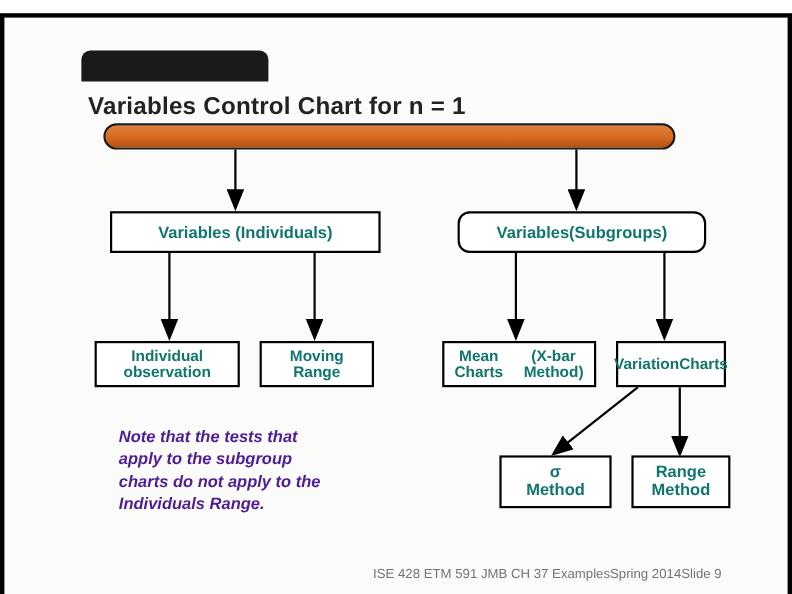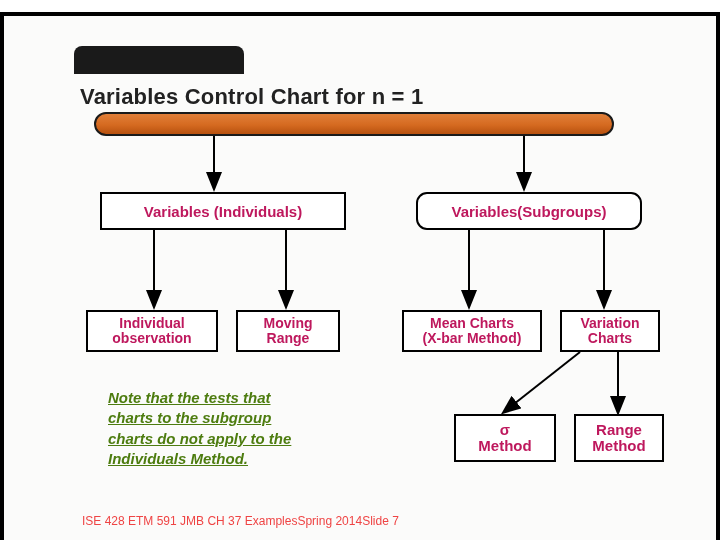--- a/index.html
+++ b/index.html
@@ -42,42 +42,41 @@
   svg.arrow { position: absolute; overflow: visible; }
   
   .box {
     border: 2px solid #000;
     background: #fff;
     text-align: center;
     display: flex;
     align-items: center;
     justify-content: center;
     font-weight: bold;
-    color: #be185d;
+    color: #0f766e;
   }
   .lvl1 { font-size: 15px; }
   .lvl2 { font-size: 14px; }
   .lvl3 { font-size: 15px; }
   
   .note {
     font-style: italic;
     font-weight: bold;
-    text-decoration: underline;
     font-size: 15px;
     line-height: 1.35;
-    color: #4d7c0f;
+    color: #4c1d95;
   }
   
   .footer {
     left: 78px; top: 498px;
     width: 574px;
     font-size: 12px;
-    color: #ef4444;
+    color: #737373;
     display: flex;
-    justify-content: flex-start;
+    justify-content: flex-end;
   }
 </style>
 </head>
 <body>
 
 <div class="slide">
 
   <div class="abs tab"></div>
 
   <div class="abs title">Variables Control Chart for n = 1</div>
@@ -116,44 +115,44 @@
   </div>
 
   <div class="abs box lvl2" style="left:82px; top:294px; width:132px; height:42px; flex-direction:column; line-height:1.1;">
     <span>Individual</span>
     <span>observation</span>
   </div>
   <div class="abs box lvl2" style="left:232px; top:294px; width:104px; height:42px; flex-direction:column; line-height:1.1;">
     <span>Moving</span>
     <span>Range</span>
   </div>
-  <div class="abs box lvl2" style="left:398px; top:294px; width:140px; height:42px; flex-direction:column; line-height:1.1;">
+  <div class="abs box lvl2" style="left:398px; top:294px; width:140px; height:42px; line-height:1.1;">
     <span>Mean Charts</span>
     <span>(X-bar Method)</span>
   </div>
-  <div class="abs box lvl2" style="left:556px; top:294px; width:100px; height:42px; flex-direction:column; line-height:1.1;">
+  <div class="abs box lvl2" style="left:556px; top:294px; width:100px; height:42px; flex-direction:row; line-height:1.1;">
     <span>Variation</span>
     <span>Charts</span>
   </div>
 
   <div class="abs box lvl3" style="left:450px; top:398px; width:102px; height:48px; flex-direction:column; line-height:1.1;">
     <span>σ</span>
     <span>Method</span>
   </div>
   <div class="abs box lvl3" style="left:570px; top:398px; width:90px; height:48px; flex-direction:column; line-height:1.1;">
     <span>Range</span>
     <span>Method</span>
   </div>
 
   <div class="abs note" style="left:104px; top:372px; width:260px;">
     <span>Note that the tests that</span><br>
-    <span>charts to the subgroup</span><br>
+    <span>apply to the subgroup</span><br>
     <span>charts do not apply to the</span><br>
-    <span>Individuals Method.</span>
+    <span>Individuals Range.</span>
   </div>
 
   <div class="abs footer">
     <span>ISE 428  ETM 591 JMB   CH 37 Examples</span>
     <span>Spring 2014</span>
-    <span>Slide 7</span>
+    <span>Slide 9</span>
   </div>
 
 </div>
 
 </body></html>

